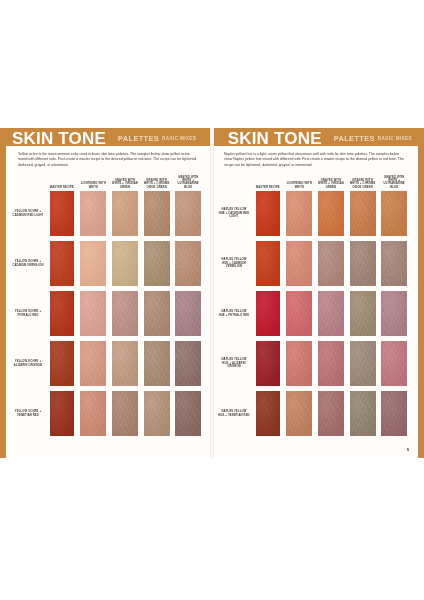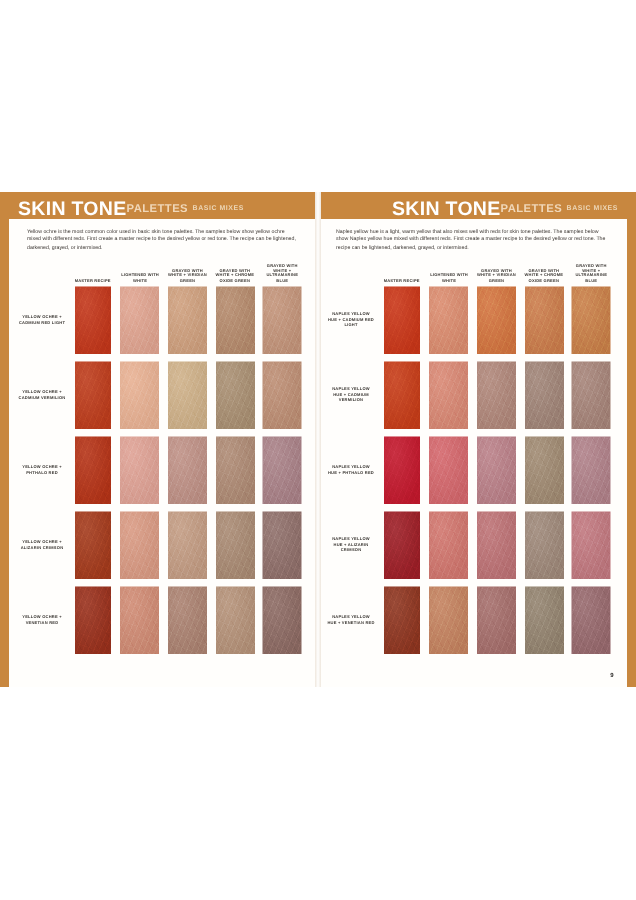--- a/index.html
+++ b/index.html
@@ -55,34 +55,34 @@
   .band {
     height: 18px;
     background: #c8873f;
     display: flex;
     align-items: flex-end;
     box-sizing: border-box;
     padding: 0 6px 1px 6px;
   }
   .band.right-band { justify-content: flex-end; }
   .band-title {
-    font-size: 13px;
+    font-size: 17px;
     font-weight: bold;
     letter-spacing: 0.2px;
     color: #ffffff;
     line-height: 12px;
     white-space: nowrap;
   }
   .band-sub {
     font-size: 7.5px;
     font-weight: bold;
     color: #f0d7b8;
     letter-spacing: 0.3px;
     line-height: 12px;
-    margin-left: 0px;
+    margin-left: 12px;
     white-space: nowrap;
   }
   .band-sub2 {
     font-size: 4.6px;
     font-weight: bold;
     color: #edd6b6;
     letter-spacing: 0.4px;
     line-height: 12px;
     margin-left: 3px;
     white-space: nowrap;

